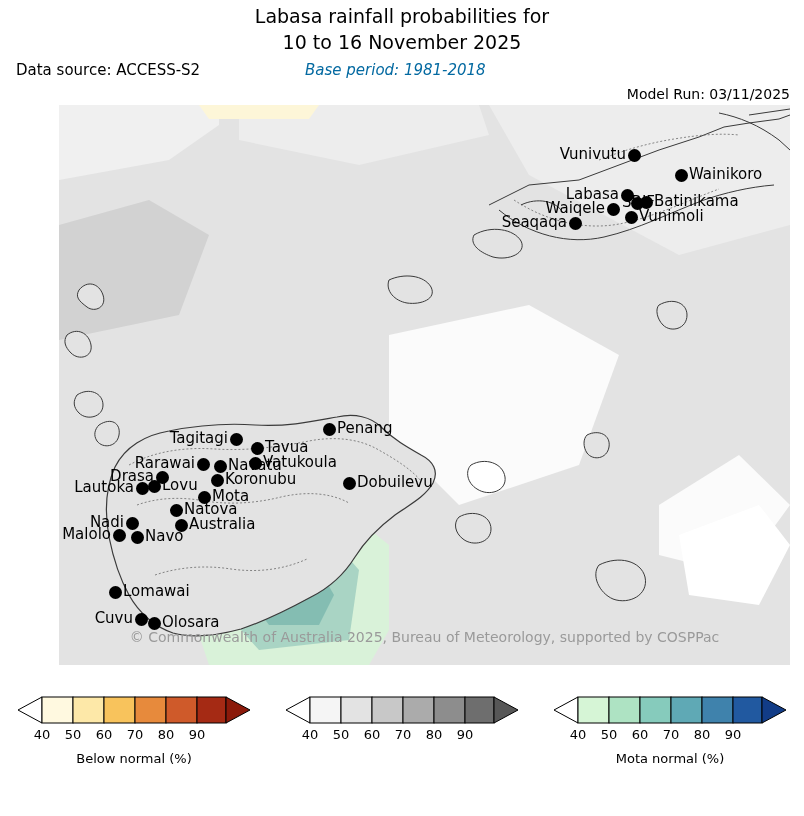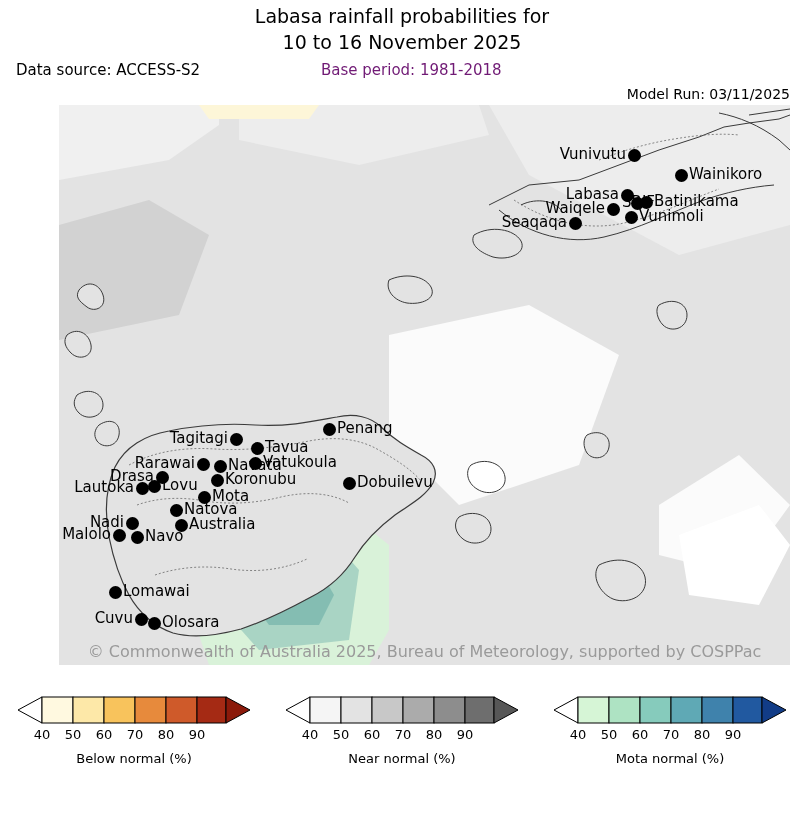--- a/index.html
+++ b/index.html
@@ -27,24 +27,25 @@
   }
   .meta-left {
     position: absolute;
     left: 16px;
     top: 61px;
     font-size: 15px;
     color: #000;
   }
   .meta-center {
     position: absolute;
-    left: 321px;
+    left: 305px;
     top: 61px;
     font-size: 15px;
-    color: #701a75;
+    color: #0369a1;
+    font-style: italic;
   }
   .meta-right {
     position: absolute;
     right: 14px;
     top: 45px;
     font-size: 14px;
     color: #000;
     text-align: right;
     line-height: 19px;
     margin-top: 40px;
@@ -61,22 +62,22 @@
   .map-svg {
     position: absolute;
     left: 0;
     top: 0;
   }
   .copyright {
     position: absolute;
     left: 0;
     width: 731px;
     text-align: center;
-    bottom: 4px;
-    font-size: 16px;
+    bottom: 20px;
+    font-size: 14px;
     color: #9a9a9a;
   }
   .city {
     position: absolute;
     width: 0;
     height: 0;
   }
   .city .dot {
     position: absolute;
     width: 13px;
@@ -356,21 +357,20 @@
       </svg>
     </div>
     <div class="legend-ticks">
       <span style="left:24px;">40</span>
       <span style="left:55px;">50</span>
       <span style="left:86px;">60</span>
       <span style="left:117px;">70</span>
       <span style="left:148px;">80</span>
       <span style="left:179px;">90</span>
     </div>
-    <div class="legend-title">Near normal (%)</div>
   </div>
 
   <div class="legend" style="left:536px;">
     <div class="legend-bar">
       <svg width="232" height="30" viewBox="0 0 232 30">
         <polygon points="0,15 24,2 24,28" fill="#ffffff" stroke="#000" stroke-width="1"></polygon>
         <rect x="24" y="2" width="31" height="26" fill="#d6f5d6" stroke="#000" stroke-width="1"></rect>
         <rect x="55" y="2" width="31" height="26" fill="#aee3c3" stroke="#000" stroke-width="1"></rect>
         <rect x="86" y="2" width="31" height="26" fill="#86cbbc" stroke="#000" stroke-width="1"></rect>
         <rect x="117" y="2" width="31" height="26" fill="#5fa9b5" stroke="#000" stroke-width="1"></rect>

